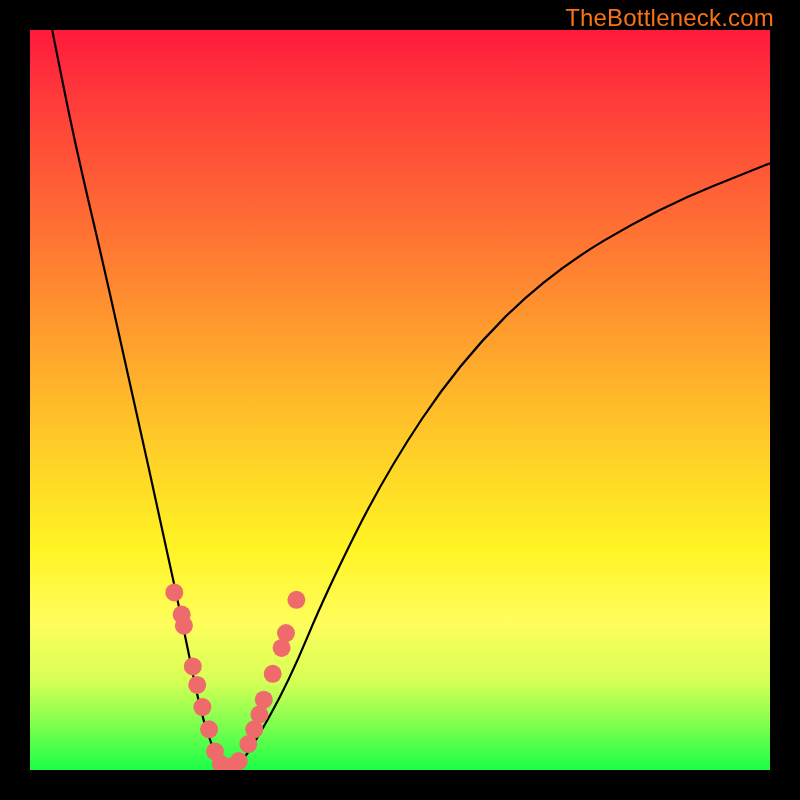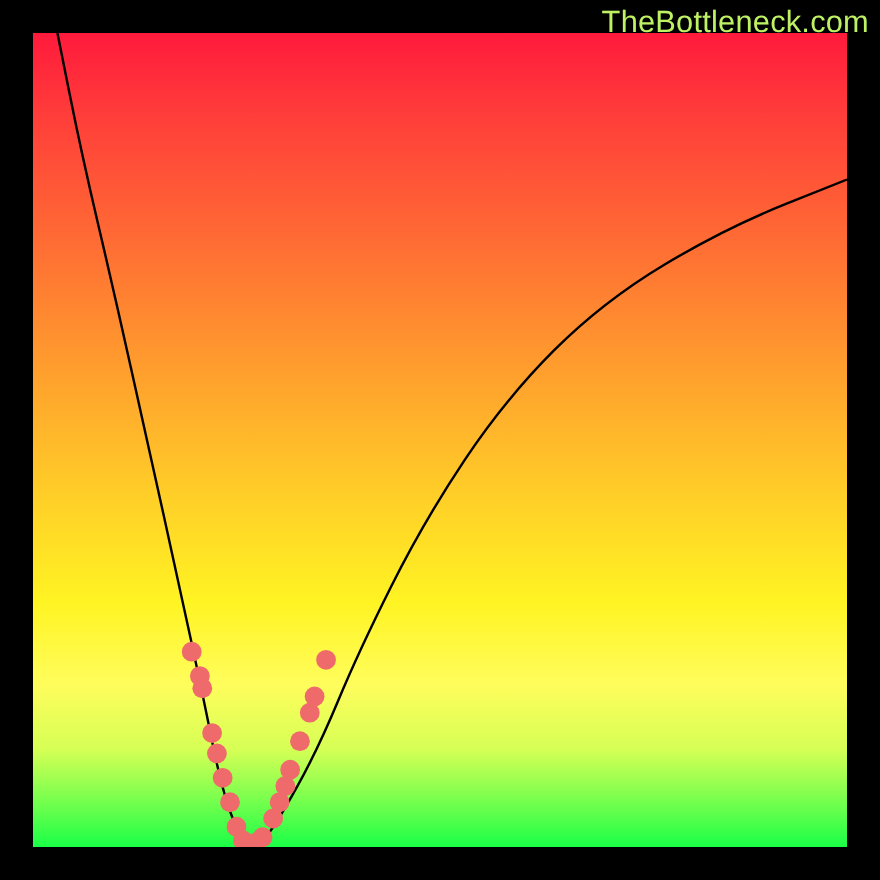--- a/index.html
+++ b/index.html
@@ -33,23 +33,23 @@
       #fff423 70%,
       #fffd5c 80%,
       #d6ff55 88%,
       #7cff4e 94%,
       #1aff47 100%);
     overflow: hidden;
   }
   .watermark {
     position: absolute;
     top: 4px;
-    right: 10px;
-    color: #bef264;
-    font-size: 28px;
+    right: 26px;
+    color: #f97316;
+    font-size: 24px;
     font-weight: 500;
     letter-spacing: 0.2px;
     user-select: none;
   }
   svg.curve {
     position: absolute;
     left: 0; top: 0;
     width: 740px; height: 740px;
   }
   .curve path {

